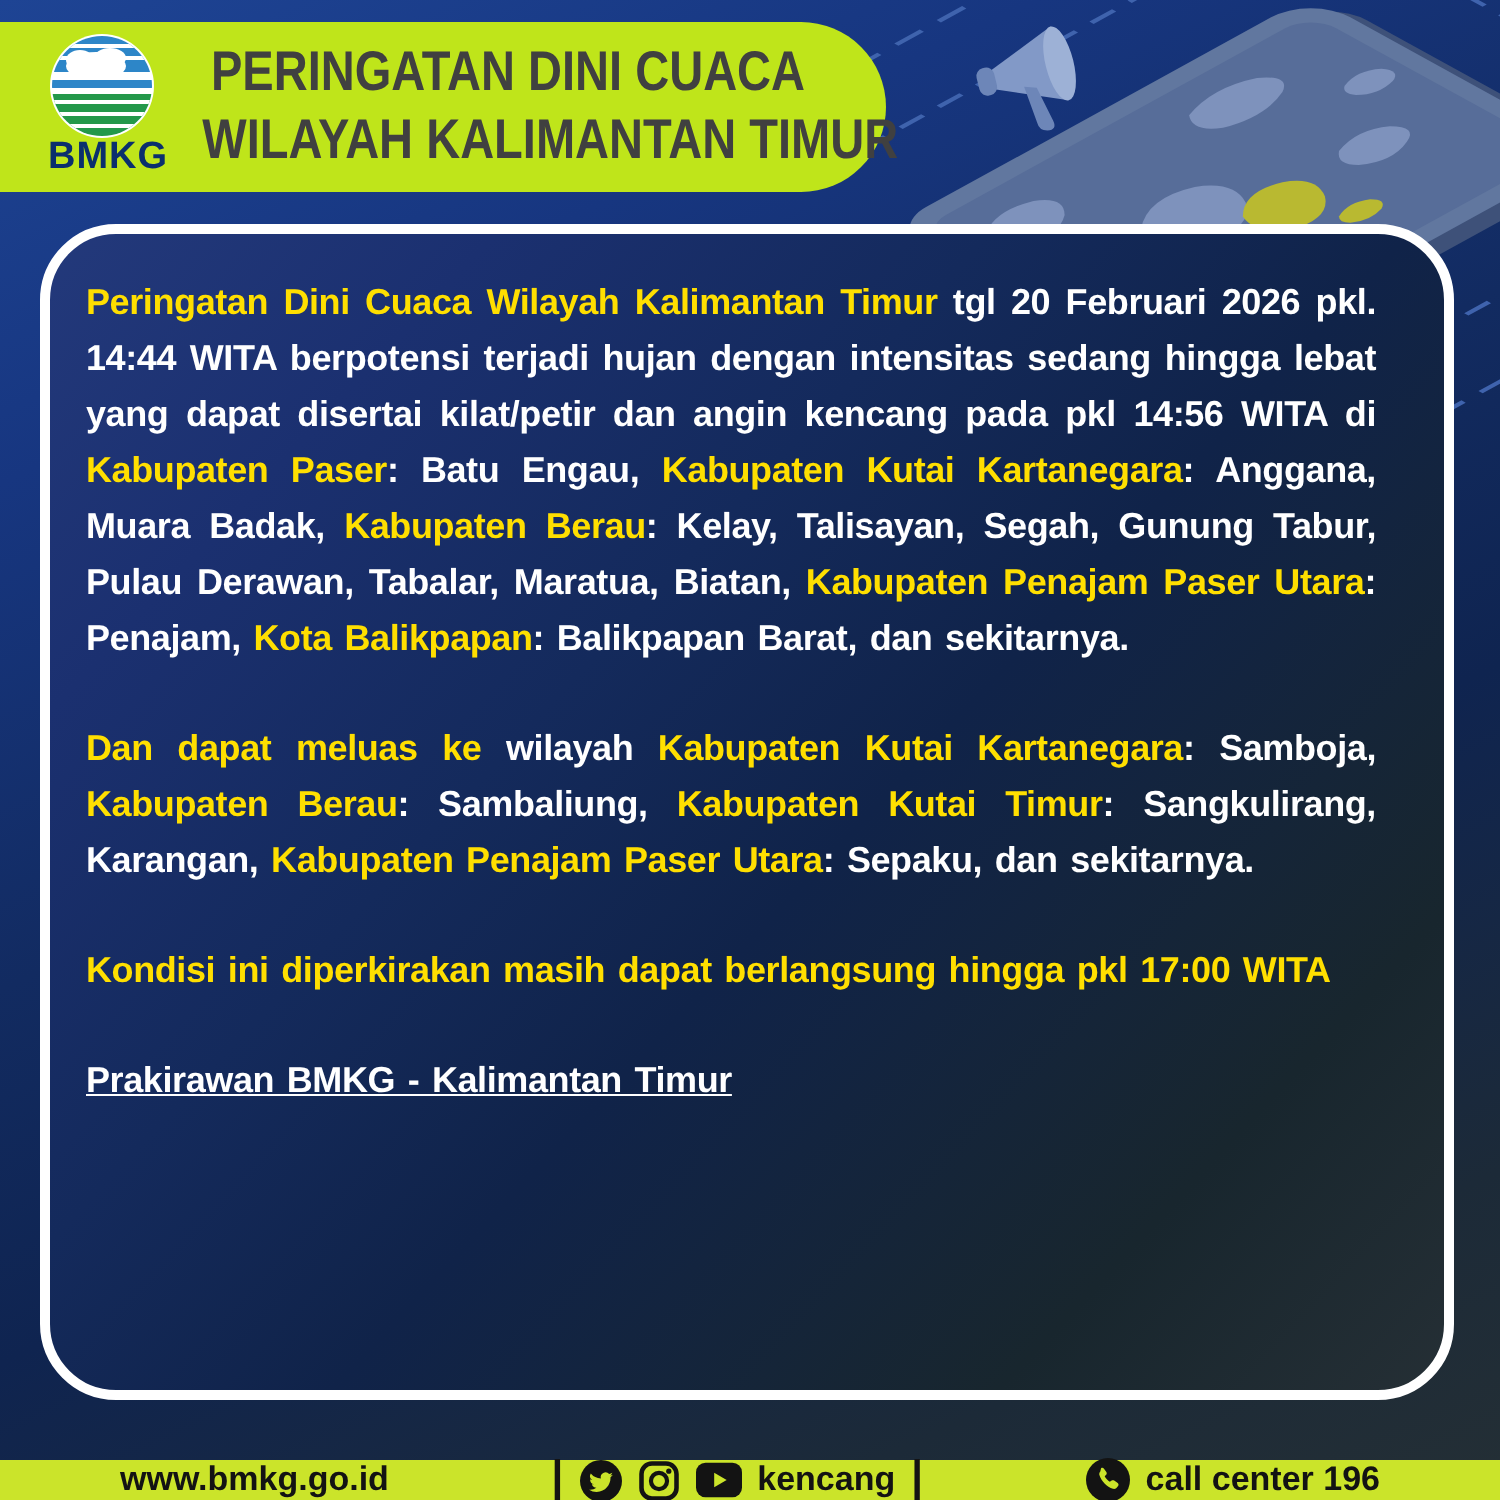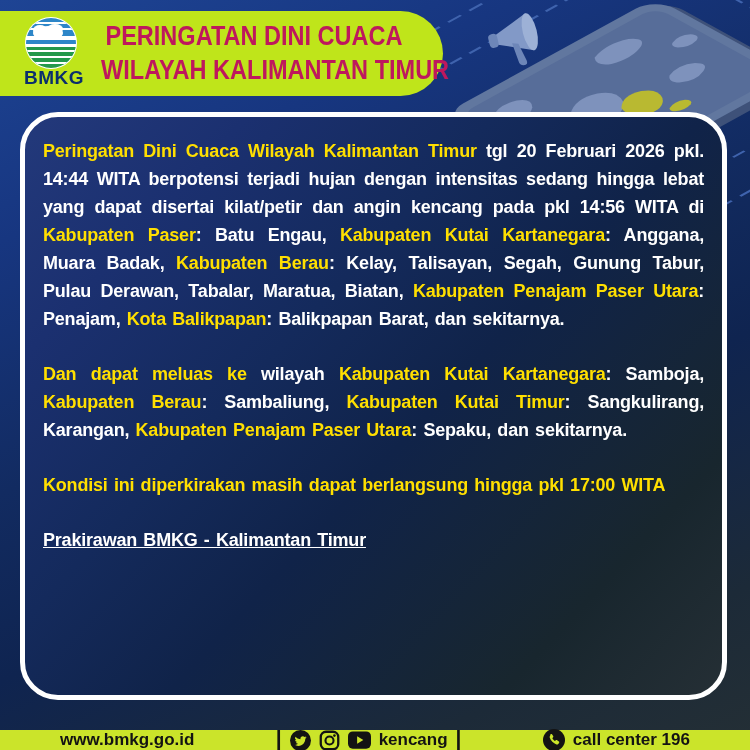--- a/index.html
+++ b/index.html
@@ -10,28 +10,28 @@
   }
   
   .illustration{position:absolute;left:430px;top:0;width:320px;height:310px;z-index:1;}
   
   .header-bar{
     position:absolute;left:0;top:11px;width:443px;height:85px;
     background:#bfe51a;border-radius:0 46px 46px 0;z-index:3;
   }
   .logo{position:absolute;left:22px;top:5px;width:58px;text-align:center;}
   .logo-label{margin-top:-7px;font-size:19px;font-weight:bold;color:#0a2f6d;letter-spacing:.5px;text-align:left;padding-left:2px;}
-  .titles{position:absolute;left:72px;top:8px;width:364px;text-align:center;color:#be185d;}
+  .titles{position:absolute;left:72px;top:8px;width:364px;text-align:center;color:#404040;}
   .title-line{font-size:28px;line-height:34px;font-weight:bold;white-space:nowrap;transform:scaleX(.84);transform-origin:50% 50%;}
   
   .panel{
     position:absolute;left:20px;top:112px;width:707px;height:588px;box-sizing:border-box;
     border:5px solid #ffffff;border-radius:38px;
     background:linear-gradient(133deg,#23397b 0%,#1b3070 18%,#142a5c 38%,#102349 55%,#18262e 82%,#252f35 100%);
-    padding:20px 18px 0 18px;z-index:2;
+    padding:20px 34px 0 18px;z-index:2;
   }
   .para{margin:0 0 27px 0;font-size:18px;line-height:28px;font-weight:bold;
     text-align:justify;letter-spacing:-.2px;word-spacing:1.5px;color:#ffffff;}
   .para .hl{color:#ffdf00;}
   .para .wt{color:#ffffff;}
   .signature{text-align:left;text-decoration:underline;}
   
   .footer-bar{
     position:absolute;left:0;bottom:0;width:750px;height:20px;background:#cbe42a;z-index:4;
     display:flex;align-items:center;justify-content:space-between;

